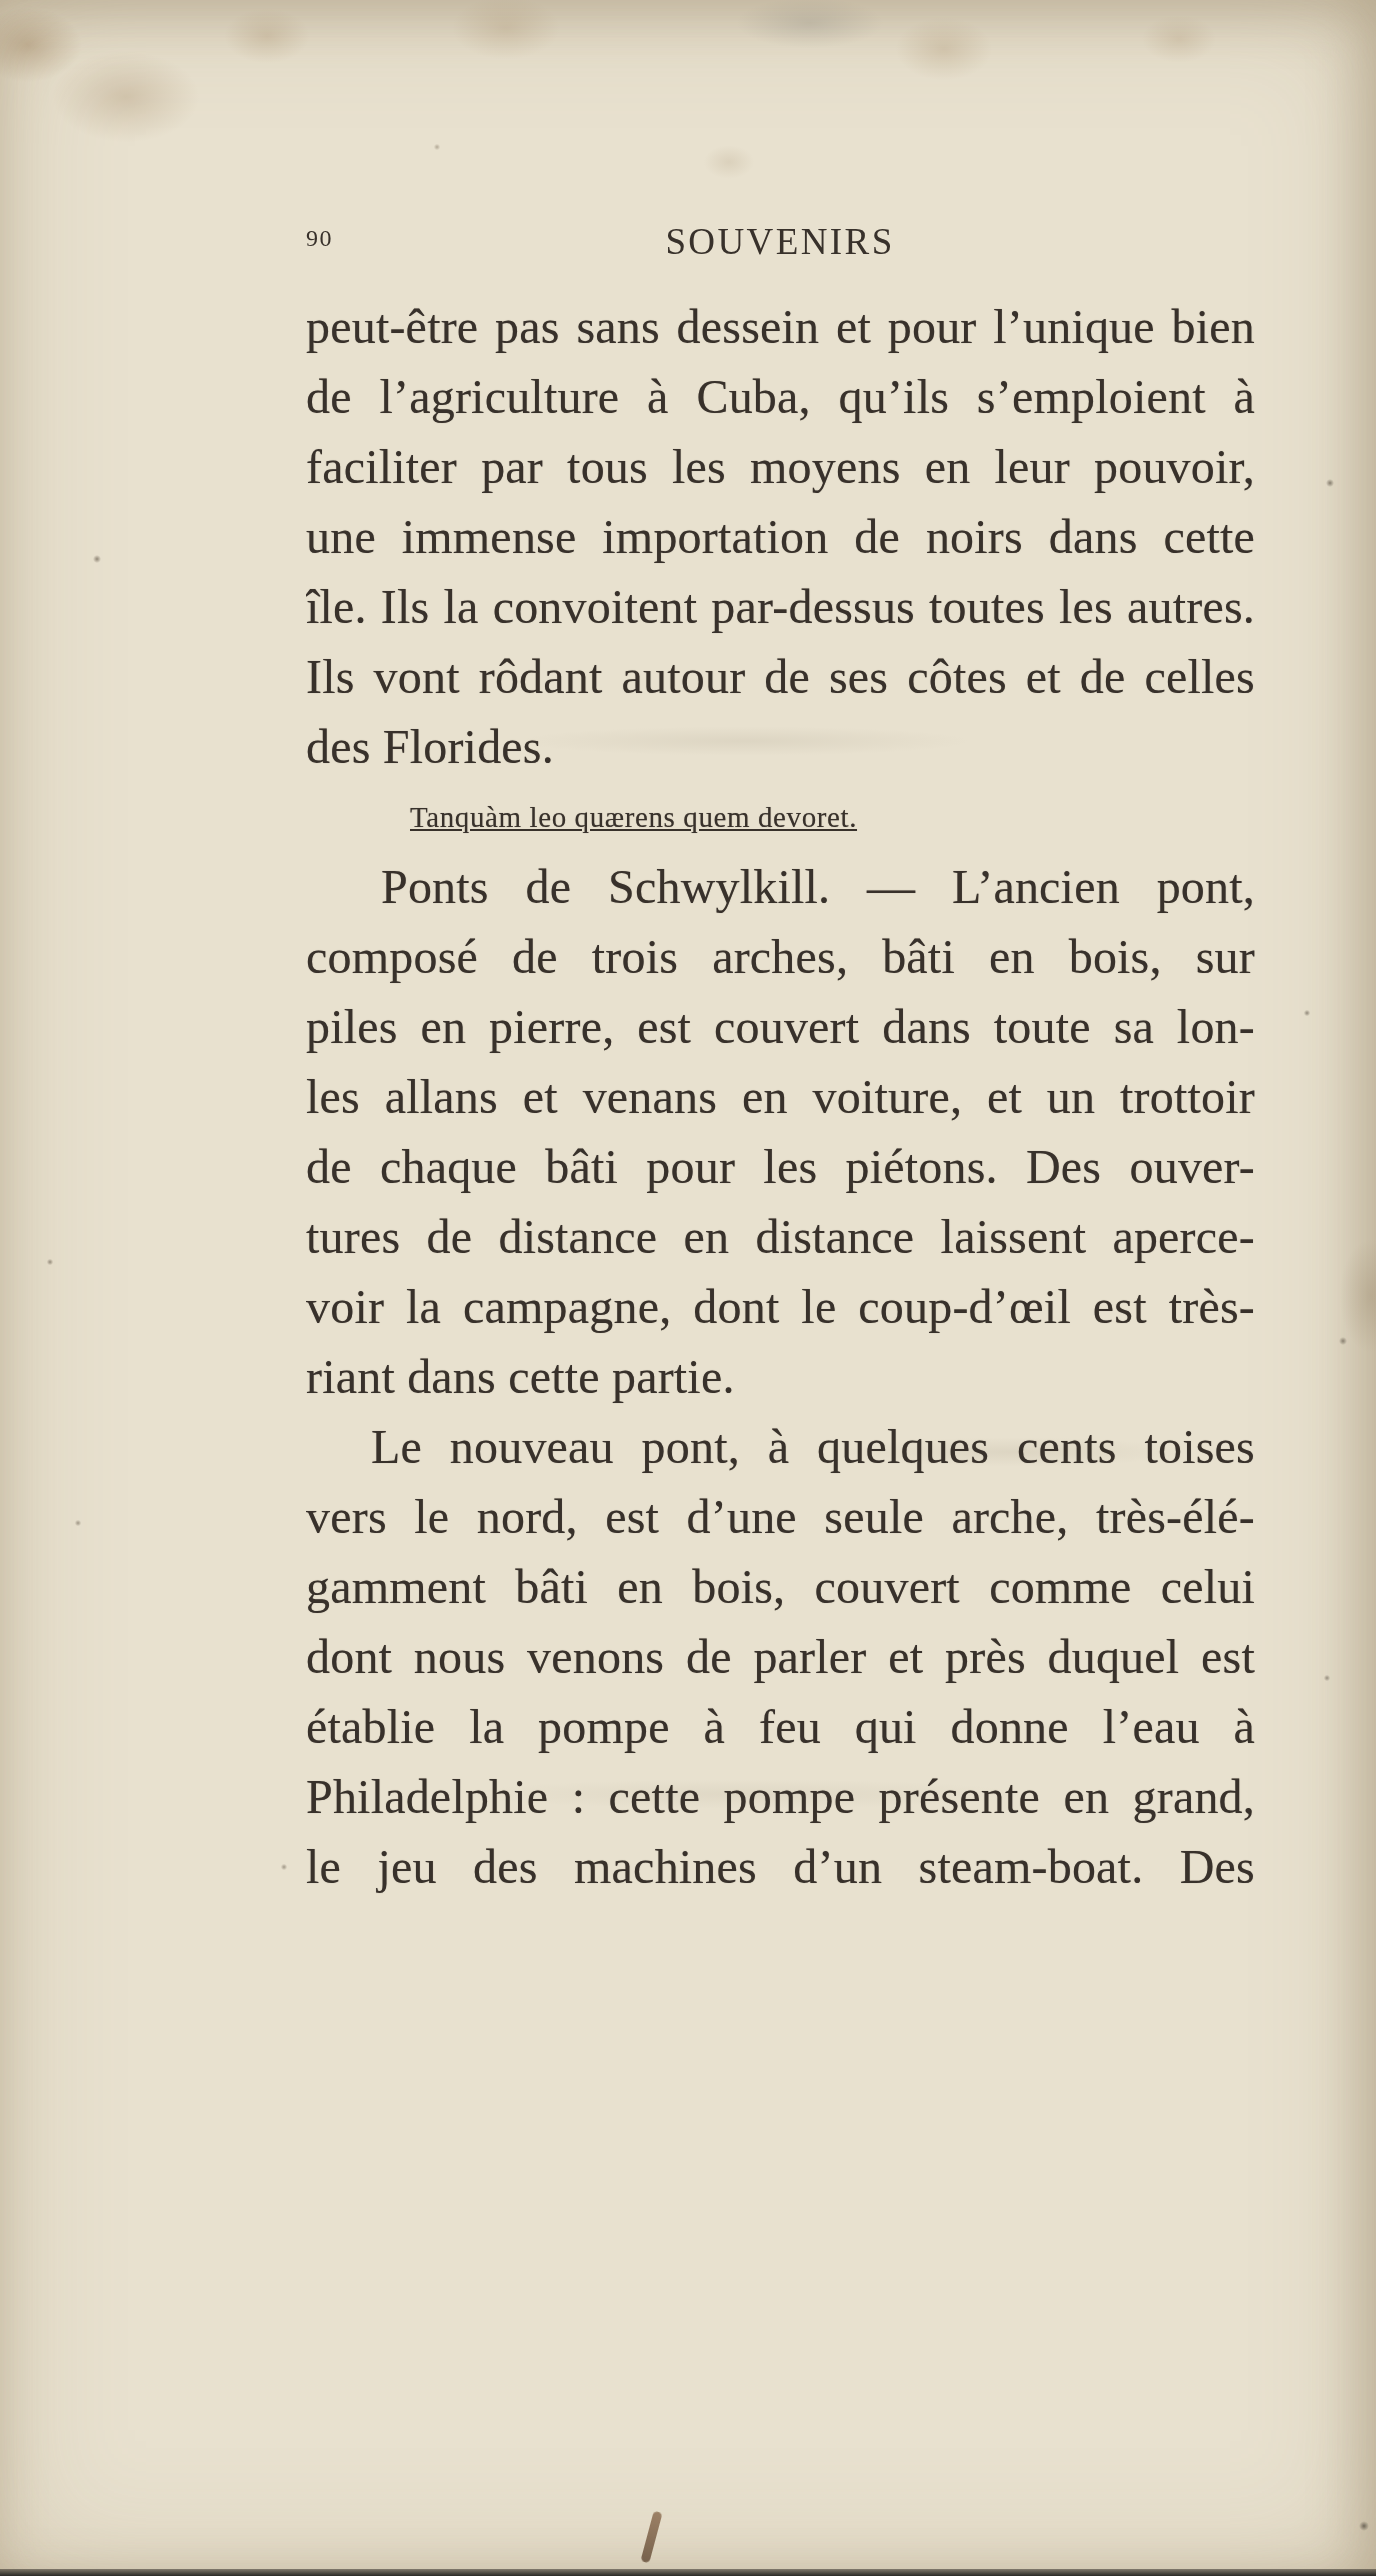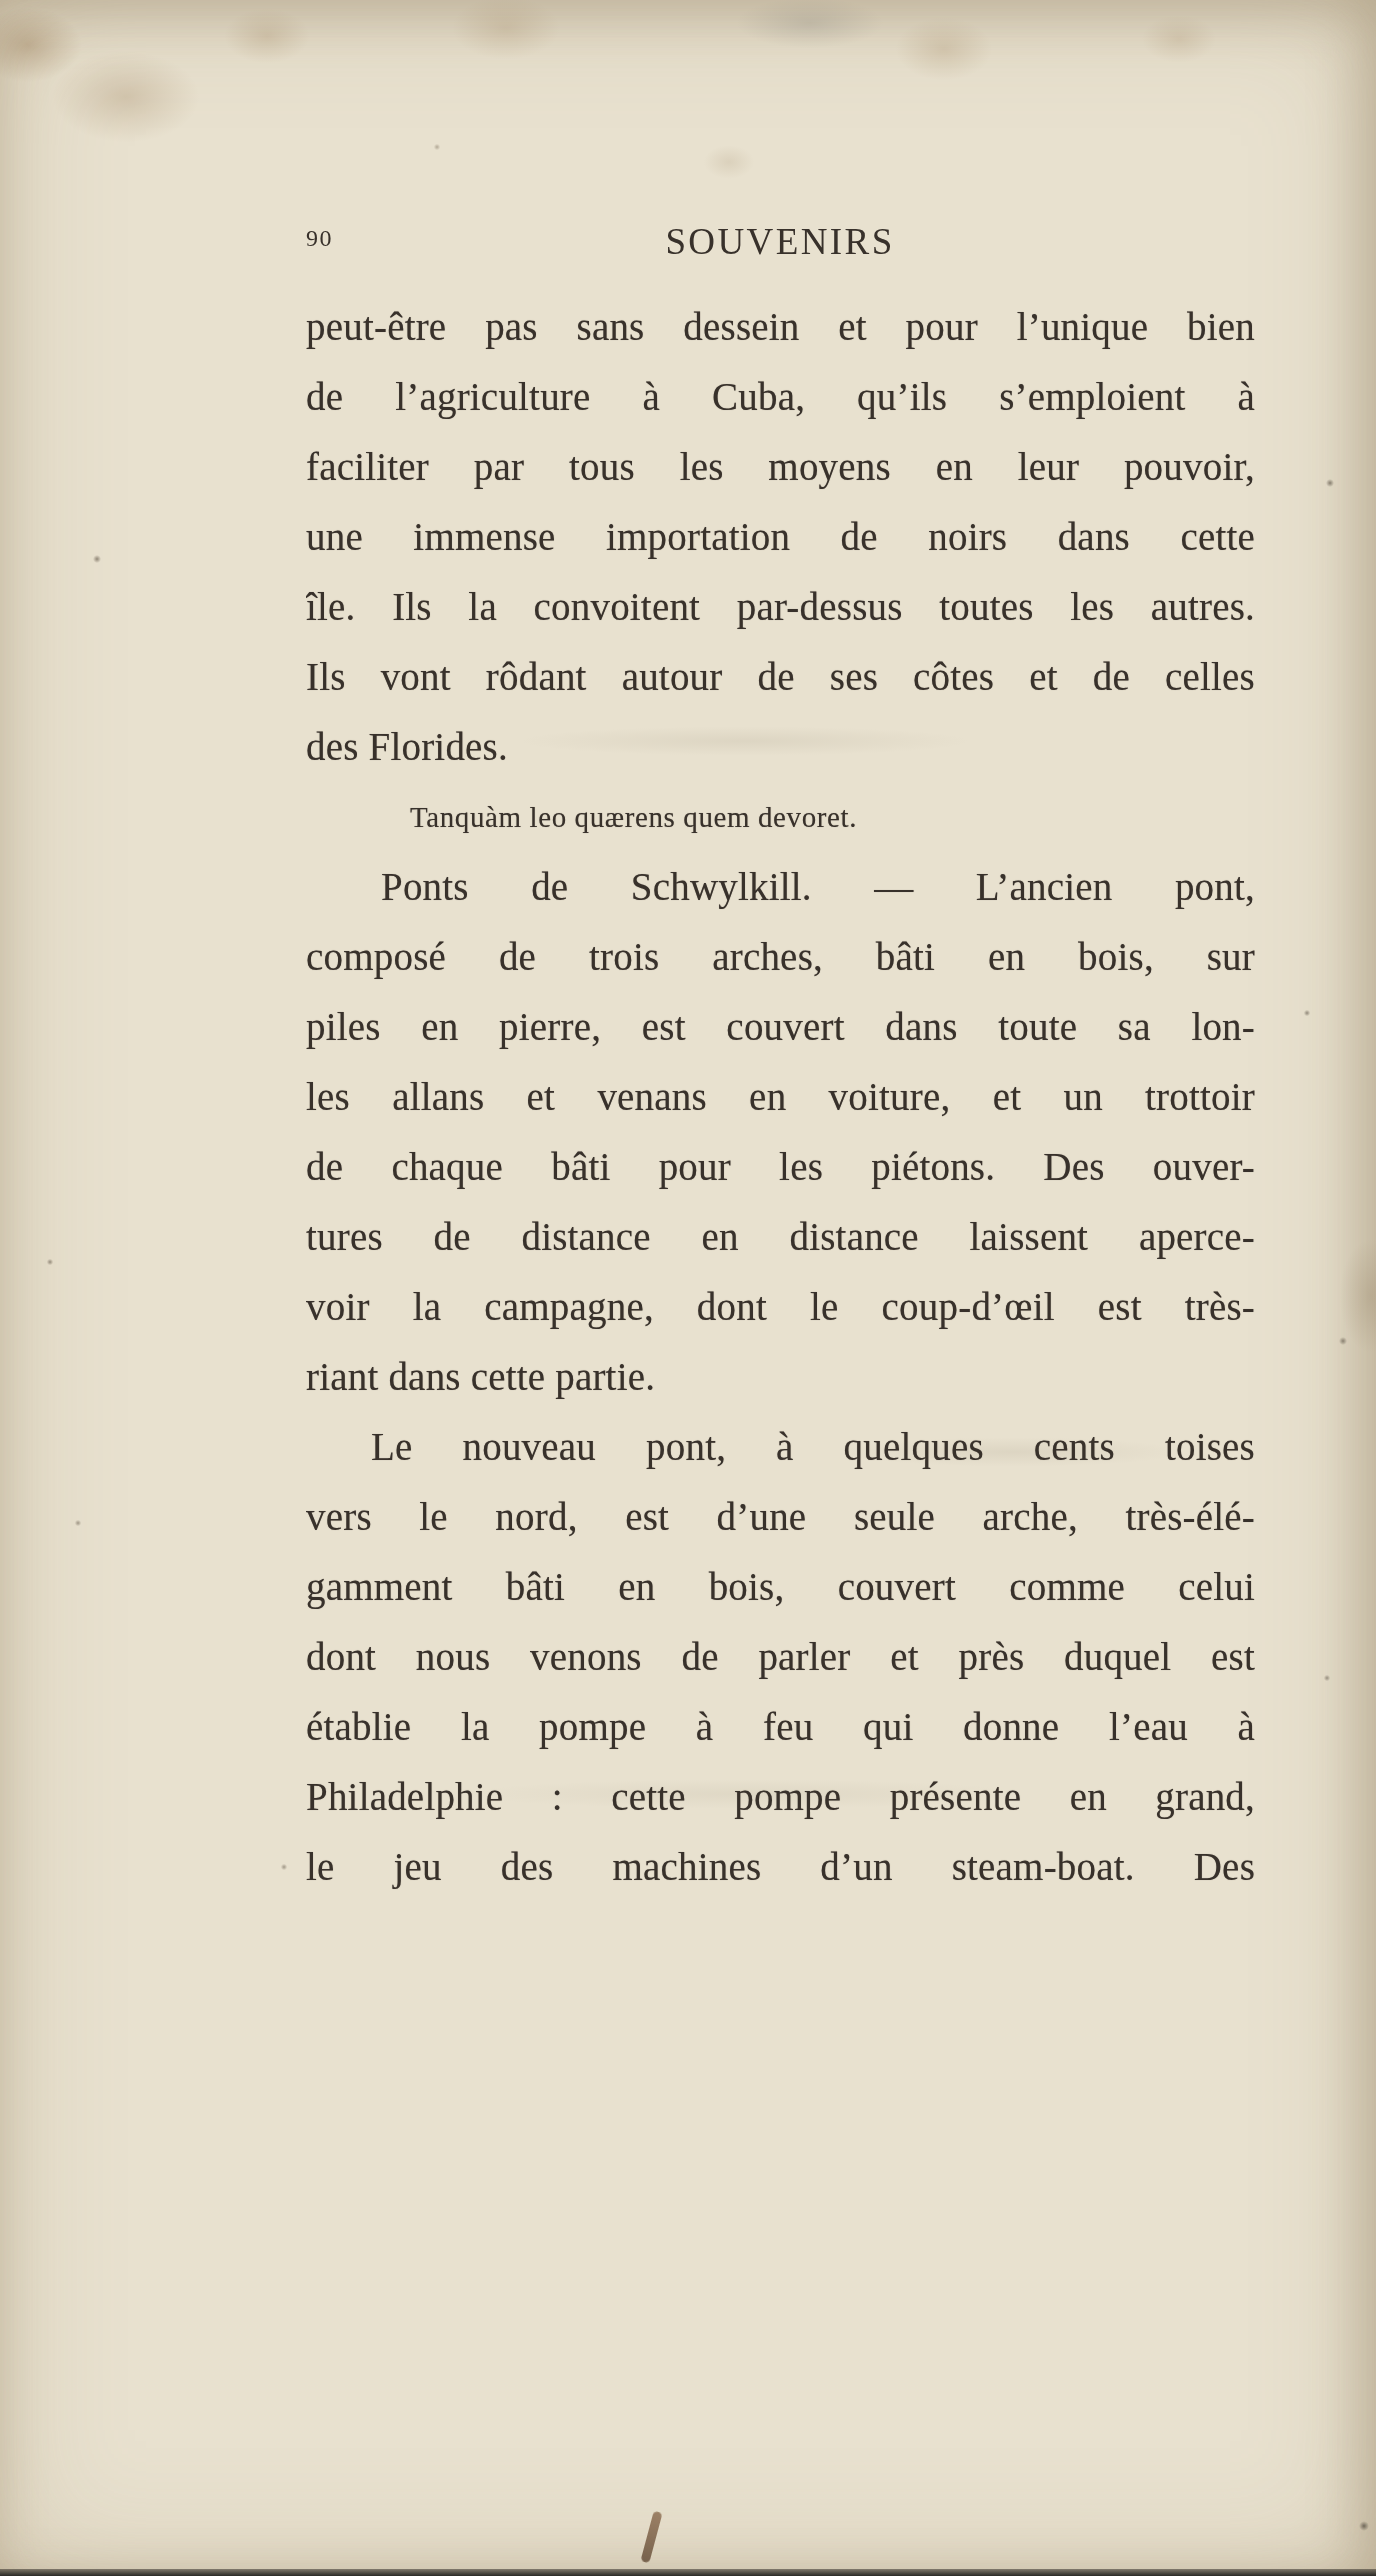--- a/index.html
+++ b/index.html
@@ -37,28 +37,28 @@
       radial-gradient(circle 3.2px at 437px 147px, rgba(90,75,55,.38), transparent 100%),
       radial-gradient(ellipse 324px 21px at 745px 741px, rgba(120,108,85,.10), transparent 70%),
       radial-gradient(ellipse 243px 21px at 1013px 1452px, rgba(120,108,85,.10), transparent 70%),
       radial-gradient(ellipse 405px 21px at 745px 1794px, rgba(120,108,85,.08), transparent 70%);
   }
   .header{position:absolute;left:306px;top:220px;width:949px;height:57px;}
   .pagenum{position:absolute;left:0;top:4.9px;font-size:24px;letter-spacing:1.6px;}
   .title{position:absolute;left:0;right:1px;top:0;text-align:center;font-size:37px;letter-spacing:2.4px;}
   .textblock{position:absolute;left:306px;top:292px;width:949px;}
   .line{
-    height:70px;line-height:70px;font-size:39px;
+    height:70px;line-height:70px;font-size:48px;
     text-align:justify;text-align-last:justify;
     overflow:hidden;white-space:normal;
     text-shadow:0 0 0.8px rgba(56,49,43,.45);
     letter-spacing:0.2px;
   }
   .line.left{text-align:left;text-align-last:left;}
-  .line.epigraph{font-size:29px;letter-spacing:0.6px;}
+  .line.epigraph{font-size:29px;letter-spacing:0.6px;text-decoration:underline;}
   .italic{}
   .ink-slash{
     position:absolute;left:647px;top:2511px;width:9px;height:52px;
     background:linear-gradient(#8a6a4d,#5f4732);
     border-radius:4.9px;transform:rotate(15deg);
     opacity:.8;filter:blur(0.5px);
   }
   .bottom-edge{
     position:absolute;left:0;bottom:0;width:100%;height:7.3px;
     background:linear-gradient(rgba(60,56,48,.55), #2a2926);

